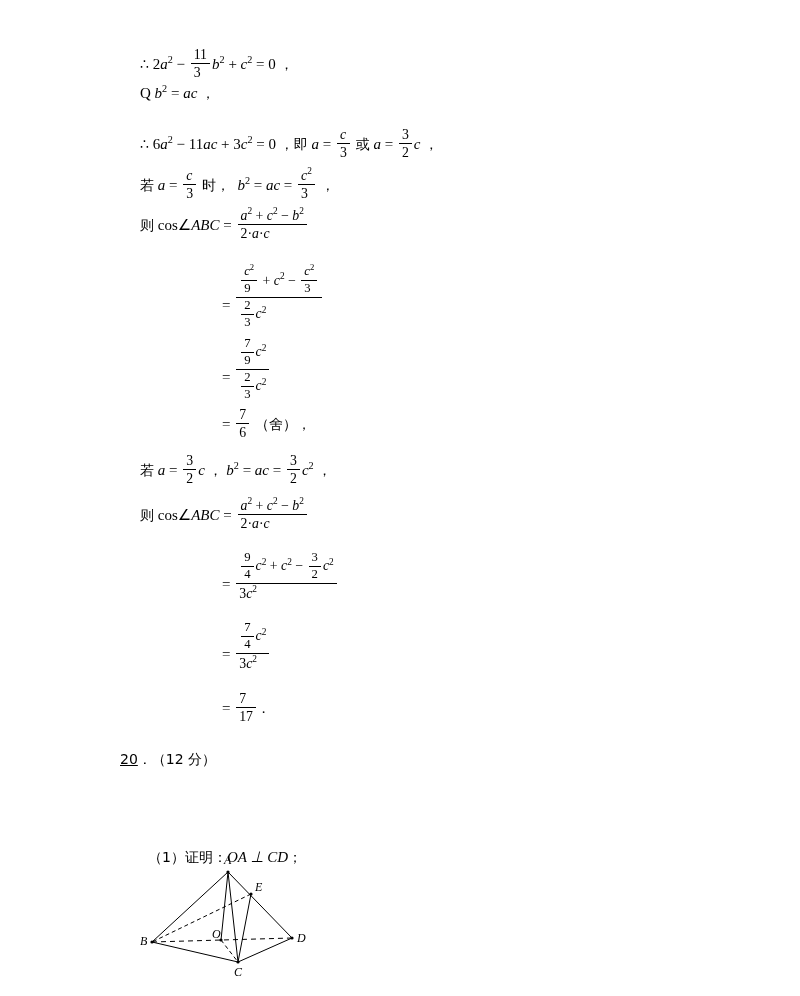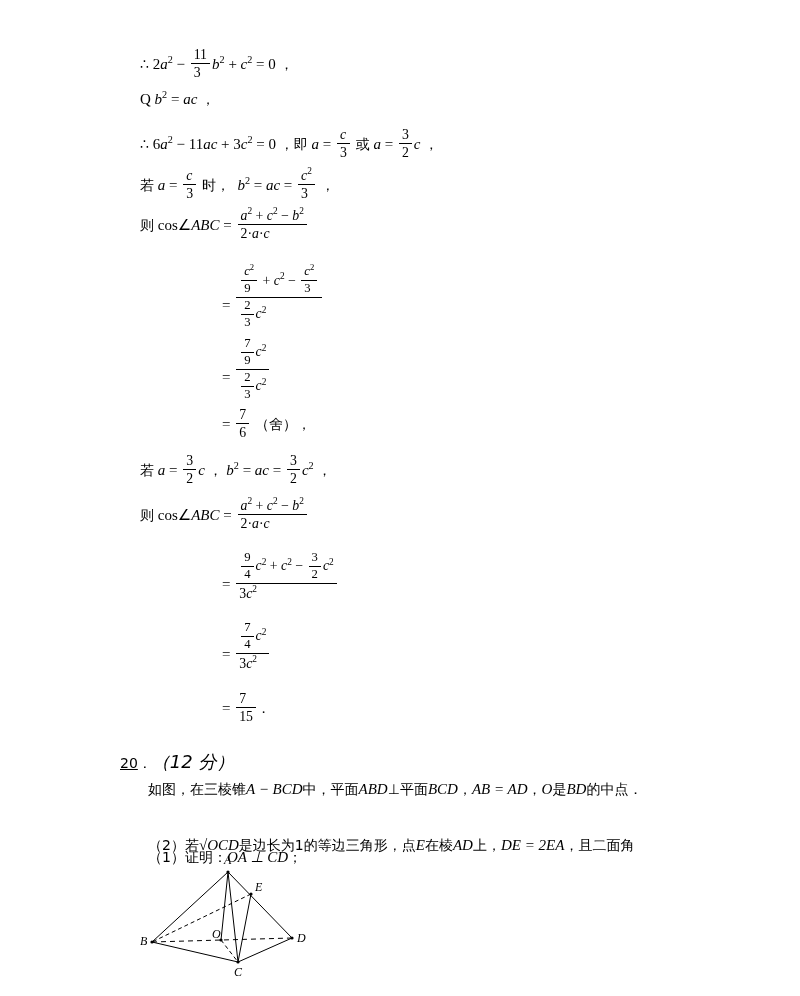--- a/index.html
+++ b/index.html
@@ -60,21 +60,21 @@
 
 <div class="page">
 
   <div class="line math" style="left:140px; top:46px;">
     <span class="cn">∴</span>
     <span class="math">2<span class="it">a</span><sup class="exn">2</sup> −
       <span class="frac"><span class="num">11</span><span class="den">3</span></span><span class="it">b</span><sup class="exn">2</sup> + <span class="it">c</span><sup class="exn">2</sup> = 0</span>
     <span class="cn">，</span>
   </div>
 
-  <div class="line math" style="left:140px; top:90px;">
+  <div class="line math" style="left:140px; top:84px;">
     <span class="math">Q</span>
     <span class="math"><span class="it">b</span><sup class="exn">2</sup> = <span class="it">ac</span></span>
     <span class="cn">，</span>
   </div>
 
   <div class="line math" style="left:140px; top:126px;">
     <span class="cn">∴</span>
     <span class="math">6<span class="it">a</span><sup class="exn">2</sup> − 11<span class="it">ac</span> + 3<span class="it">c</span><sup class="exn">2</sup> = 0</span>
     <span class="cn">，即</span>
     <span class="math"><span class="it">a</span> = <span class="frac"><span class="num"><span class="it">c</span></span><span class="den">3</span></span></span>
@@ -154,39 +154,33 @@
     <span class="math">
       <span class="frac">
         <span class="num"><span class="frac"><span class="num">7</span><span class="den">4</span></span><span class="it">c</span><sup class="exn">2</sup></span>
         <span class="den">3<span class="it">c</span><sup class="exn">2</sup></span>
       </span>
     </span>
   </div>
 
   <div class="line math" style="left:222px; top:690px;">
     <span class="math">=</span>
-    <span class="math"><span class="frac"><span class="num">7</span><span class="den">15</span></span></span>
+    <span class="math"><span class="frac"><span class="num">7</span><span class="den">17</span></span></span>
     <span class="math">.</span>
   </div>
 
   <div class="line" style="left:120px; top:750px;">
-    <span class="cn" style="font-size:14px;text-decoration:underline;">20</span><span class="cn" style="font-size:14px;">．</span><span class="cn" style="font-size:18px;font-style:italic;">（12 分）</span>
-  </div>
-
-  <div class="line" style="left:148px; top:780px;">
-    <span class="cn">如图，在三棱锥</span><span class="math it">A − BCD</span><span class="cn">中，平面</span><span class="math it">ABD</span><span class="cn">⊥平面</span><span class="math it">BCD</span><span class="cn">，</span><span class="math it">AB = AD</span><span class="cn">，</span><span class="math it">O</span><span class="cn">是</span><span class="math it">BD</span><span class="cn">的中点．</span>
-  </div>
+    <span class="cn" style="font-size:14px;text-decoration:underline;">20</span><span class="cn" style="font-size:14px;">．</span><span class="cn" style="font-size:14px;">（12 分）</span>
+  </div>
+
 
   <div class="line" style="left:148px; top:848px;">
     <span class="cn">（1）</span><span class="cn">证明：</span><span class="math it">OA ⊥ CD</span><span class="cn">；</span>
   </div>
 
-  <div class="line" style="left:148px; top:836px;">
-    <span class="cn">（2）</span><span class="cn">若</span><span class="math">√</span><span class="math it">OCD</span><span class="cn">是边长为1的等边三角形，点</span><span class="math it">E</span><span class="cn">在棱</span><span class="math it">AD</span><span class="cn">上，</span><span class="math it">DE = 2EA</span><span class="cn">，且二面角</span>
-  </div>
 
 
   <div class="figure" style="left:120px; top:850px; width:260px; height:140px;">
     <svg width="260" height="140" viewBox="0 0 260 140">
 
       <g stroke="#000" fill="none" stroke-width="1">
 
         <line x1="108" y1="22" x2="32" y2="92"></line>
 
         <line x1="108" y1="22" x2="172" y2="88"></line>

